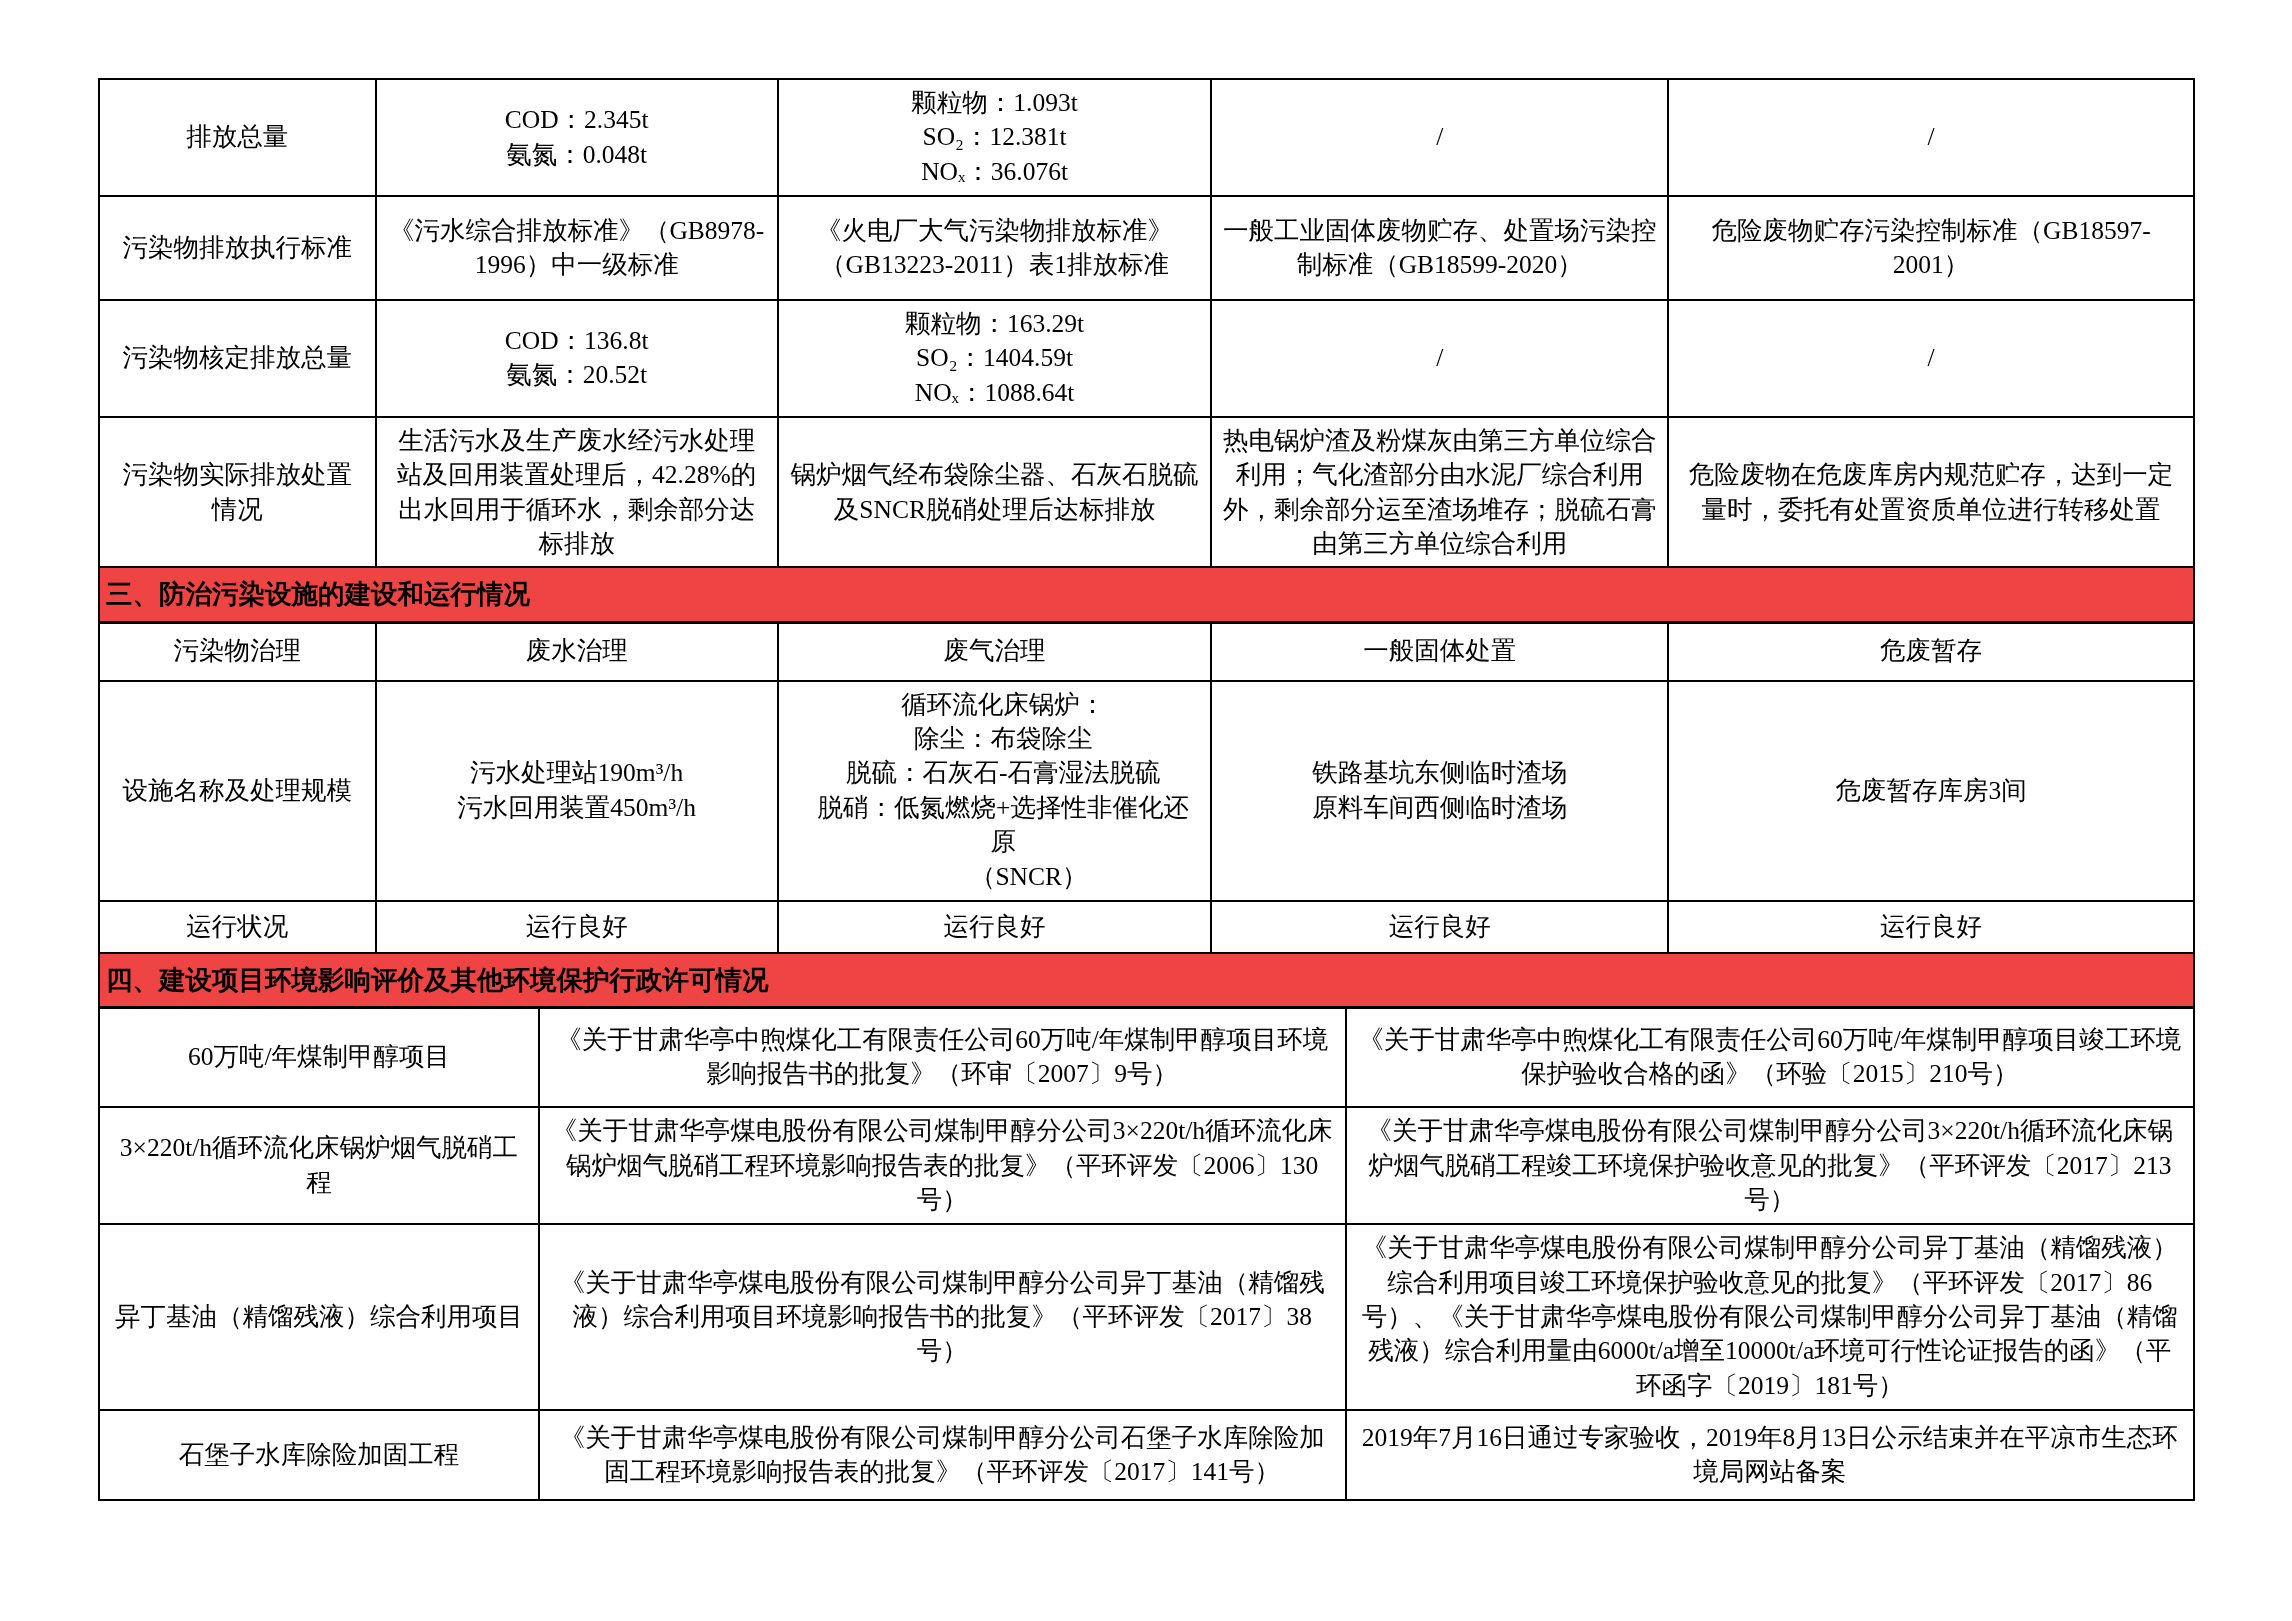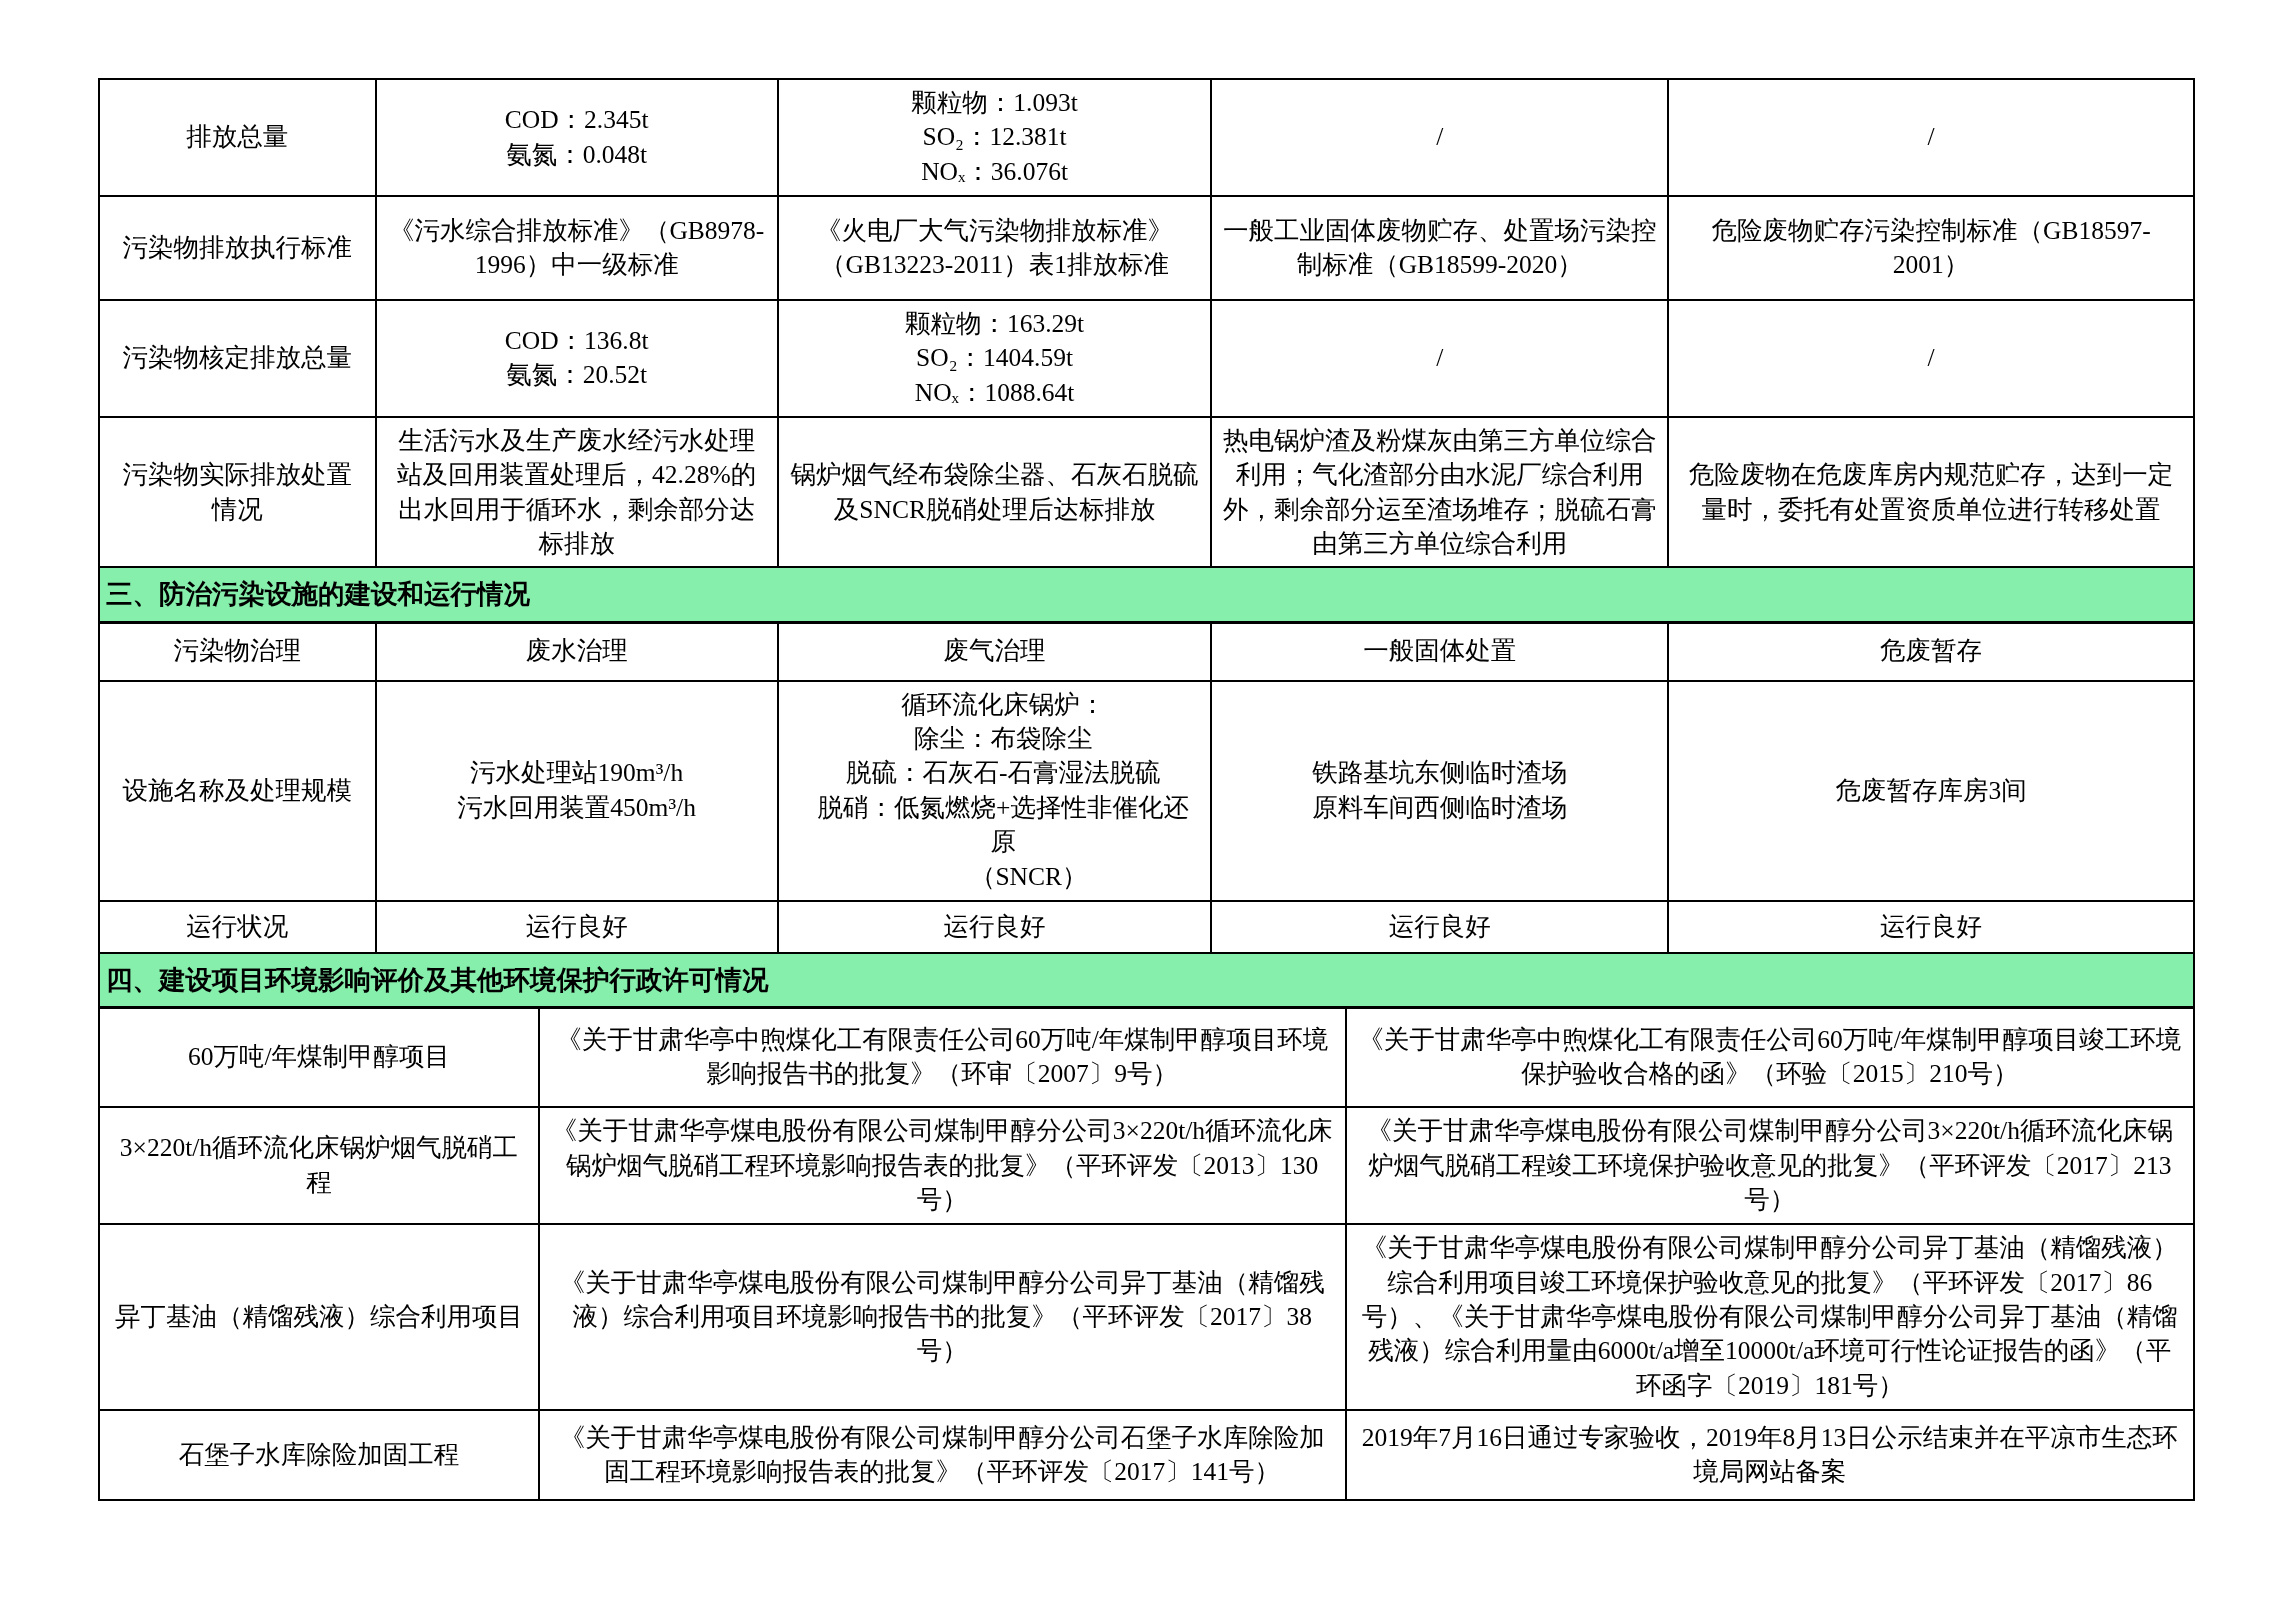--- a/index.html
+++ b/index.html
@@ -55,21 +55,21 @@
   table.grid tr > *:last-child { border-right-width: 2.9px; }
 
   .section-bar {
     border: 2.9px solid #000000;
     margin-top: -2.9px;
     font-size: 26.5px;
     font-weight: bold;
     text-align: left;
     padding: 10.8px 5.9px;
     line-height: 1.2;
-    background: #86efac;
+    background: #ef4444;
   }
   
   .ra1 > * { height: 98px; }
   .ra2 > * { height: 53px; }
   .ra3 > * { height: 90px; }
   .ra4 > * { height: 98px; }
   .ra5 > * { height: 116px; }
   .rbh > * { height: 45px; }
   .rb1 > * { height: 150px; }
   .rb2 > * { height: 39px; }
@@ -181,21 +181,21 @@
           <col style="width:40.5%">
       </colgroup>
       <tbody>
         <tr class="rc1">
           <td>60万吨/年煤制甲醇项目</td>
           <td>《关于甘肃华亭中煦煤化工有限责任公司60万吨/年煤制甲醇项目环境影响报告书的批复》（环审〔2007〕9号）</td>
           <td>《关于甘肃华亭中煦煤化工有限责任公司60万吨/年煤制甲醇项目竣工环境保护验收合格的函》（环验〔2015〕210号）</td>
         </tr>
         <tr class="rc2">
           <td>3×220t/h循环流化床锅炉烟气脱硝工程</td>
-          <td>《关于甘肃华亭煤电股份有限公司煤制甲醇分公司3×220t/h循环流化床锅炉烟气脱硝工程环境影响报告表的批复》（平环评发〔2013〕130号）</td>
+          <td>《关于甘肃华亭煤电股份有限公司煤制甲醇分公司3×220t/h循环流化床锅炉烟气脱硝工程环境影响报告表的批复》（平环评发〔2006〕130号）</td>
           <td>《关于甘肃华亭煤电股份有限公司煤制甲醇分公司3×220t/h循环流化床锅炉烟气脱硝工程竣工环境保护验收意见的批复》（平环评发〔2017〕213号）</td>
         </tr>
         <tr class="rc3">
           <td>异丁基油（精馏残液）综合利用项目</td>
           <td>《关于甘肃华亭煤电股份有限公司煤制甲醇分公司异丁基油（精馏残液）综合利用项目环境影响报告书的批复》（平环评发〔2017〕38号）</td>
           <td>《关于甘肃华亭煤电股份有限公司煤制甲醇分公司异丁基油（精馏残液）综合利用项目竣工环境保护验收意见的批复》（平环评发〔2017〕86号）、《关于甘肃华亭煤电股份有限公司煤制甲醇分公司异丁基油（精馏残液）综合利用量由6000t/a增至10000t/a环境可行性论证报告的函》（平环函字〔2019〕181号）</td>
         </tr>
         <tr class="rc4">
           <td>石堡子水库除险加固工程</td>
           <td>《关于甘肃华亭煤电股份有限公司煤制甲醇分公司石堡子水库除险加固工程环境影响报告表的批复》（平环评发〔2017〕141号）</td>

